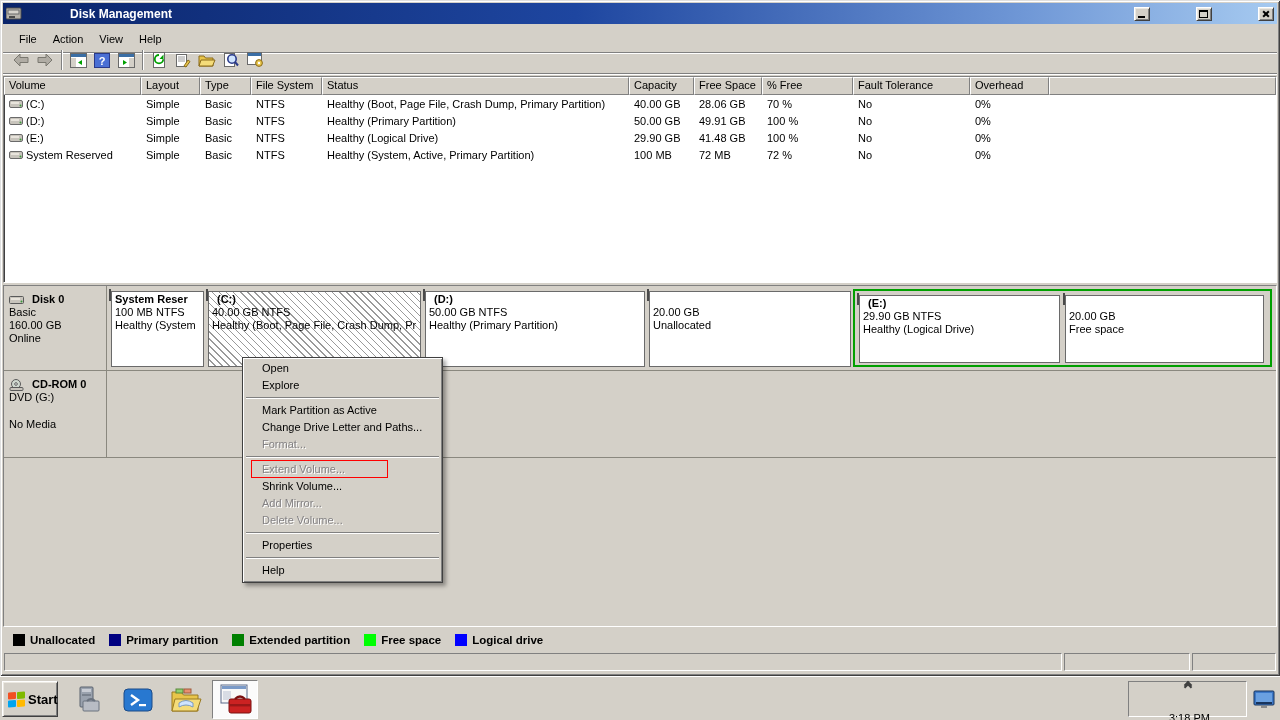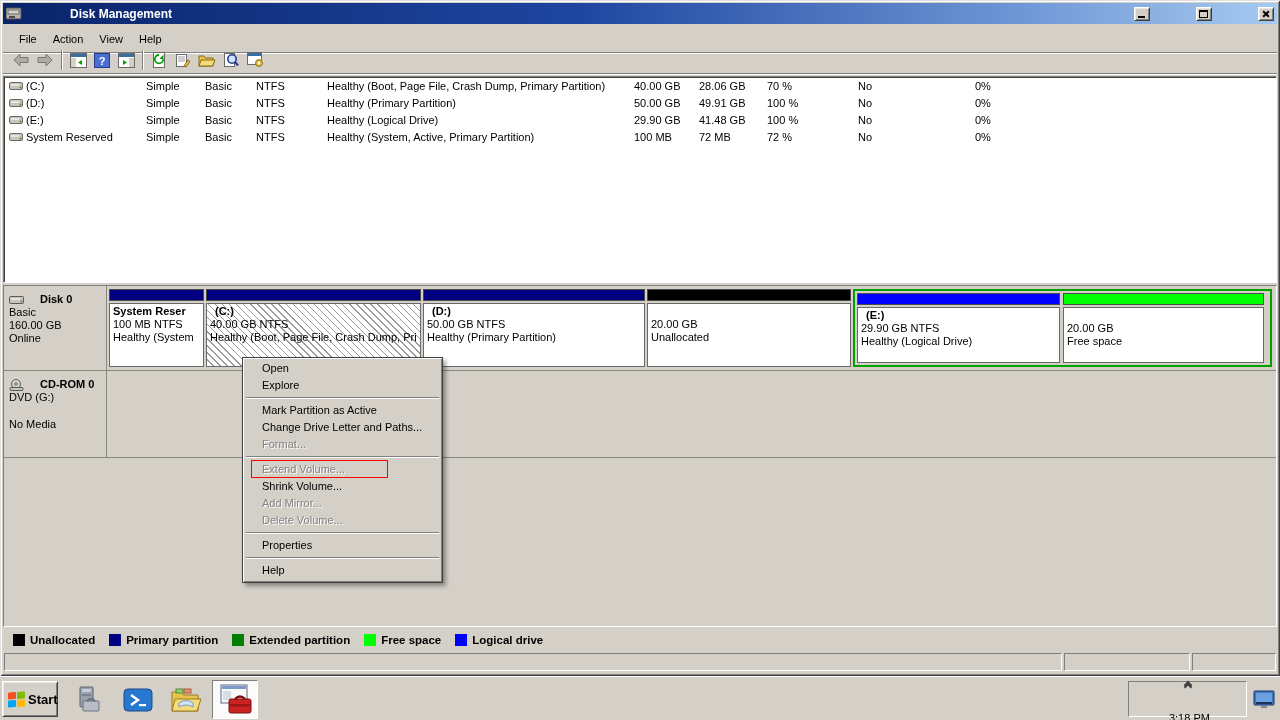--- a/index.html
+++ b/index.html
@@ -44,23 +44,23 @@
   .c0{width:137px;} .c1{width:59px;} .c2{width:51px;} .c3{width:71px;} .c4{width:307px;} .c5{width:65px;}
   .c6{width:68px;} .c7{width:91px;} .c8{width:117px;} .c9{width:79px;} .cf{flex:1;}
 
   
   #graph-pane { position:absolute; left:3px; top:285px; width:1274px; height:342px; background:#d4d0c8;
                 border:1px solid; border-color:#808080 #ffffff #ffffff #808080; overflow:hidden; }
   .disk-row { display:flex; border-bottom:1px solid #8a887f; }
   .disk-row.r1 { height:85px; }
   .disk-row.r2 { height:87px; }
   .disk-label { width:103px; border-right:1px solid #8a887f; padding:7px 0 0 5px; line-height:13px; flex-shrink:0; }
-  .disk-label .dl-title { font-weight:bold; display:flex; align-items:center; gap:16px; }
+  .disk-label .dl-title { font-weight:bold; display:flex; align-items:center; gap:8px; }
   .parts { display:flex; gap:2px; margin:3px 0 3px 2px; }
-  .part { display:flex; flex-direction:column; }
+  .part { display:flex; flex-direction:row; }
   .band { height:12px; border:1px solid #4a4a4a; flex-shrink:0; }
   .pbody { flex:1; margin-top:2px; border:1px solid #6a6a6a; background:#fff; padding:1px 3px; overflow:hidden; line-height:13px; }
   .pbody .ptitle { font-weight:bold; padding-left:5px; white-space:nowrap; }
   .pbody div { white-space:nowrap; overflow:hidden; }
   .hatched { background:repeating-linear-gradient(45deg,#ffffff 0px,#ffffff 4px,#9a9a9a 4px,#9a9a9a 5px); }
   .pad-top { padding-top:14px; }
   .w-sysres{width:95px;} .w-c{width:215px;} .w-d{width:222px;} .w-unalloc{width:204px;}
   .extended { width:419px; border:2px solid #00a000; padding:2px; display:flex; gap:3px; }
   .w-e{width:203px;} .w-free{width:201px;}
 
@@ -199,20 +199,33 @@
       <svg width="17" height="16" viewBox="0 0 17 16">
           <rect x="0.5" y="0.5" width="14" height="12" fill="#fff" stroke="#6a6a6a"></rect>
           <rect x="1" y="1" width="13" height="3" fill="#3a6ea5"></rect>
           <circle cx="12" cy="11" r="3.4" fill="#e8c54a" stroke="#8a6a1a"></circle>
           <circle cx="12" cy="11" r="1.2" fill="#fff"></circle>
         </svg>
     </div>
   </div>
 
   <div id="list-pane">
+    <div id="list-header">
+      <div class="hcell c0">Volume</div>
+      <div class="hcell c1">Layout</div>
+      <div class="hcell c2">Type</div>
+      <div class="hcell c3">File System</div>
+      <div class="hcell c4">Status</div>
+      <div class="hcell c5">Capacity</div>
+      <div class="hcell c6">Free Space</div>
+      <div class="hcell c7">% Free</div>
+      <div class="hcell c8">Fault Tolerance</div>
+      <div class="hcell c9">Overhead</div>
+      <div class="hcell cf"></div>
+    </div>
 
     <div class="vrow">
       <div class="vcell c0">
           <svg width="14" height="10" viewBox="0 0 14 10">
             <rect x="0.5" y="1.5" width="13" height="7" rx="1.5" fill="#c8c4bc" stroke="#6a6a6a"></rect>
             <rect x="2" y="3" width="8" height="2" fill="#e8e4dc"></rect>
             <circle cx="11.5" cy="6.5" r="1" fill="#3a9a3a"></circle>
           </svg>
           <span>(C:)</span>
         </div>

